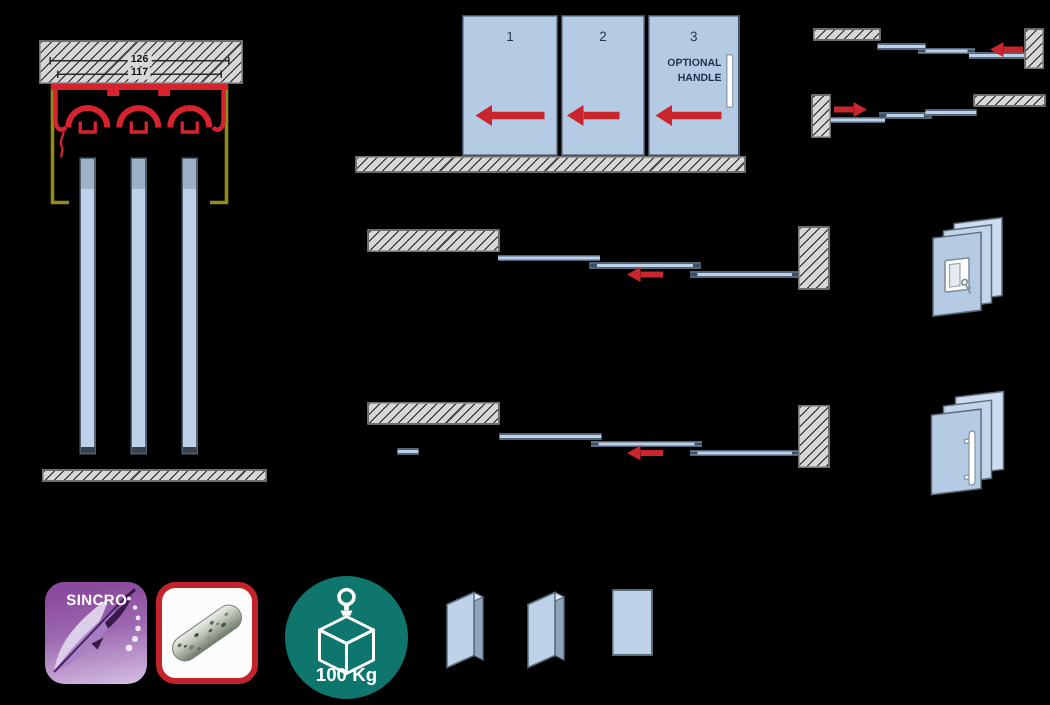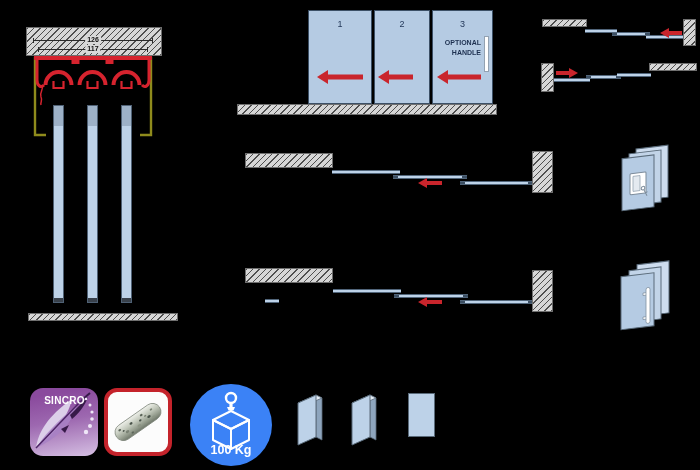--- a/index.html
+++ b/index.html
@@ -40,21 +40,21 @@
     line-height:1.4;color:#1d3050;}
   .opt-handle span{display:block;}
   .handle-bar{position:absolute;left:484px;top:36px;width:5px;height:36px;background:#fff;border:1px solid #93a2b2;box-sizing:border-box;}
   
   .badge-sincro{position:absolute;left:30px;top:388px;width:68px;height:68px;border-radius:13px;overflow:hidden;
     background:linear-gradient(170deg,#8a4a9d 12%,#9d68b0 48%,#d6c0e3 100%);}
   .sincro-label{position:absolute;top:7px;left:0;width:100%;text-align:center;padding-left:1px;box-sizing:border-box;
     color:#fff;font-size:10px;font-weight:700;letter-spacing:.3px;}
   .badge-rod{position:absolute;left:104px;top:388px;width:68px;height:68px;border-radius:13px;background:#fcfcfc;
     border:4px solid #c4232b;box-sizing:border-box;display:flex;align-items:center;justify-content:center;}
-  .badge-weight{position:absolute;left:190px;top:384px;width:82px;height:82px;border-radius:50%;background:#3b82f6;}
+  .badge-weight{position:absolute;left:190px;top:384px;width:82px;height:82px;border-radius:50%;background:#0f766e;}
   .weight-label{position:absolute;bottom:9px;left:0;width:100%;text-align:center;color:#fff;font-size:12.5px;font-weight:600;}
   .flat-panel{position:absolute;left:408px;top:393px;width:27px;height:44px;background:#bdd2e8;
     border:1px solid #5a6b7a;box-sizing:border-box;}
 </style>
 </head>
 <body>
 
 <div class="stage">
 
   <div class="g">

